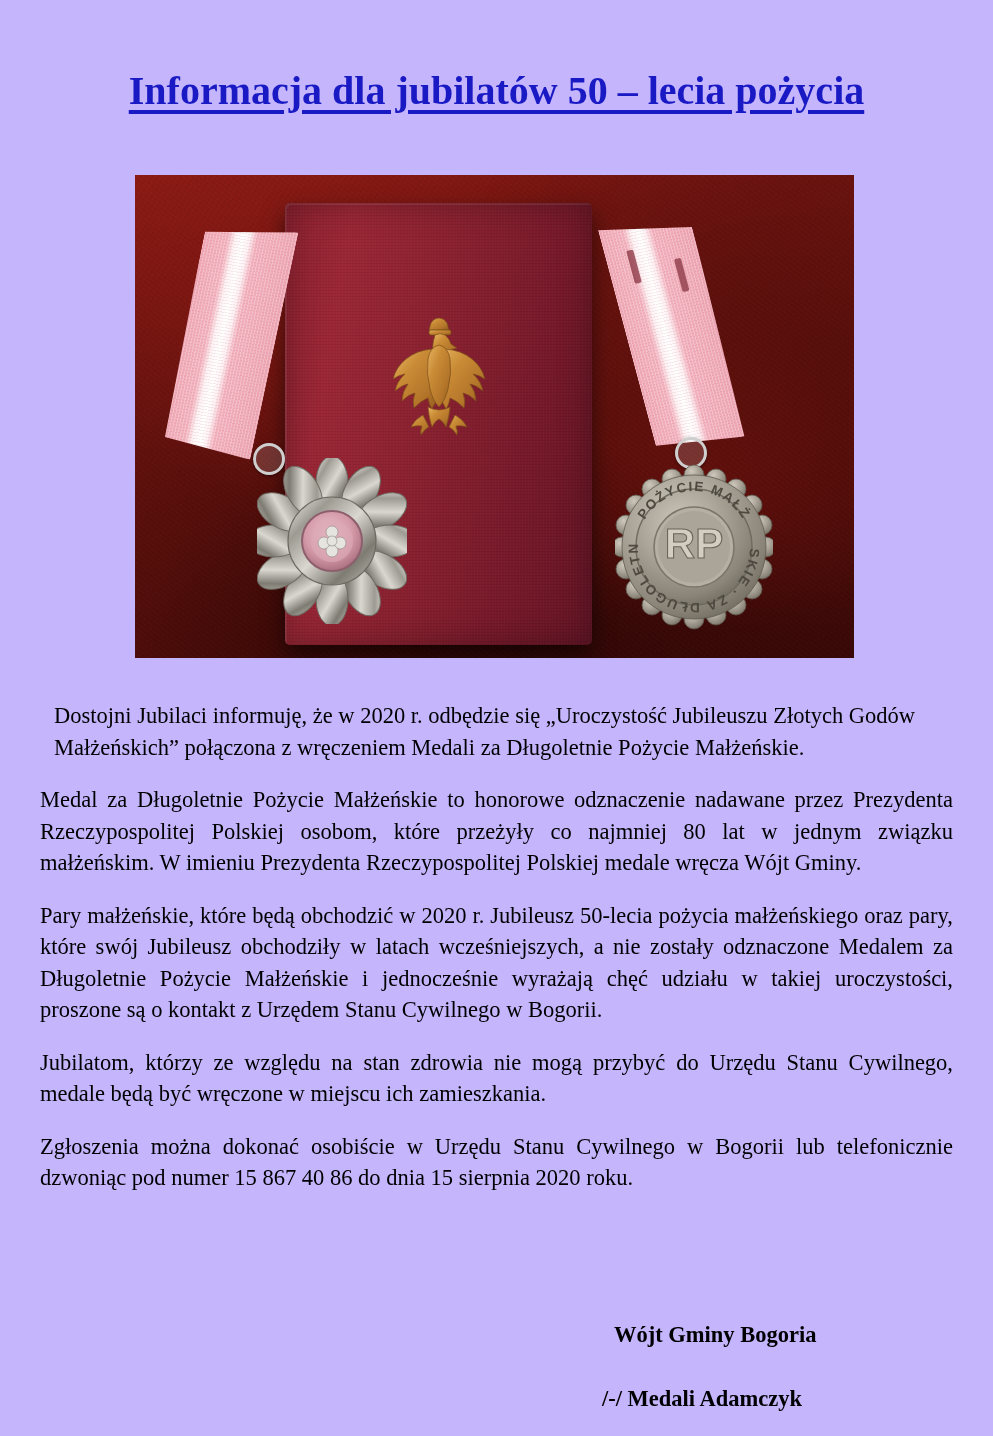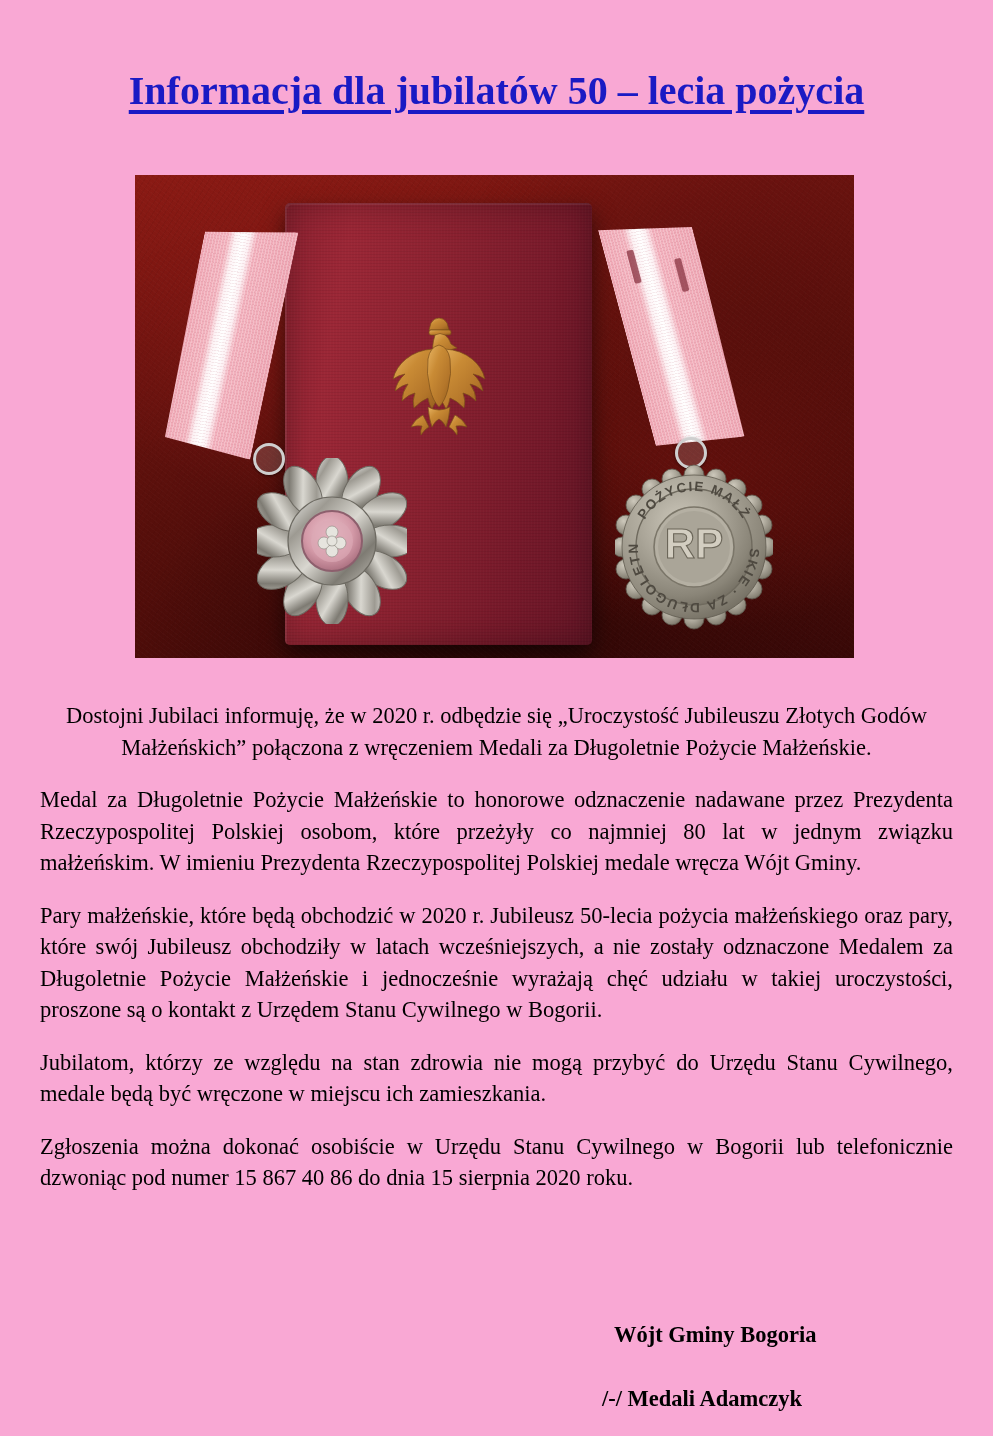--- a/index.html
+++ b/index.html
@@ -12,21 +12,21 @@
     height: 1436px;
     position: relative;
     font-family: "Liberation Serif", "DejaVu Serif", serif;
     color: #000000;
     overflow: hidden;
   }
 
   .page {
     position: absolute;
     inset: 0;
-    background: #f9a8d4;
+    background: #c4b5fd;
   }
 
   
   .doc-title {
     position: absolute;
     top: 38px;
     left: 40px;
     width: 913px;
     text-align: center;
     font-size: 40px;
@@ -188,21 +188,21 @@
     top: 700px;
     width: 913px;
     font-size: 22.5px;
     line-height: 31.5px;
   }
   .para {
     margin: 0 0 21px 0;
     text-align: justify;
   }
   .para.lead {
-    text-align: center;
+    text-align: left;
     text-indent: 0;
     padding: 0 14px;
   }
   .para.last { margin-bottom: 0; }
 
   
   .signature {
     position: absolute;
     left: 560px;
     top: 1320px;

